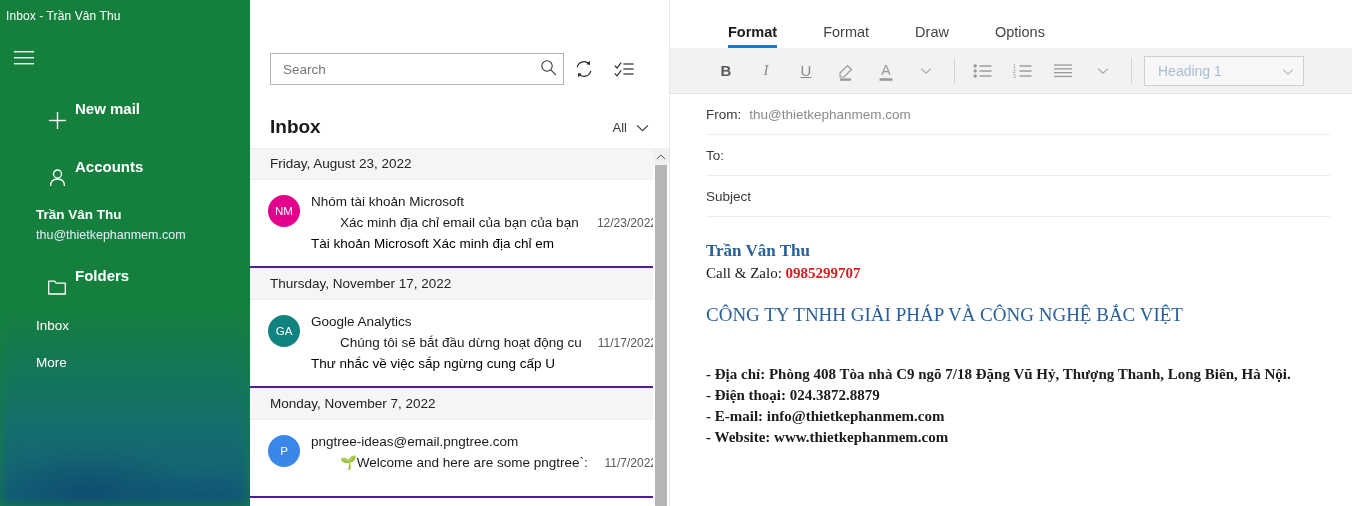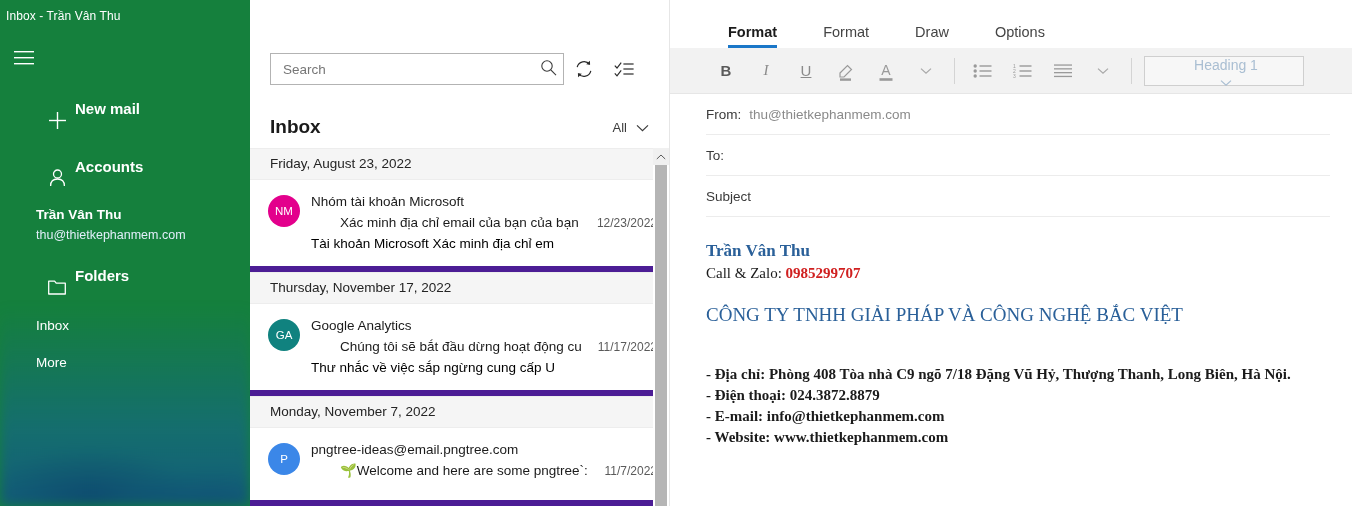--- a/index.html
+++ b/index.html
@@ -108,21 +108,21 @@
   .filter .fl { font-size: 13px; color: #3b3b3b; }
 
   .list-scroll { flex: 1; position: relative; overflow: hidden; }
   .date-head {
     background: #f5f5f5; border-top: 1px solid #ededed; border-bottom: 1px solid #ededed;
     padding: 7px 20px 8px 20px;
     font-size: 13.5px; color: #242424;
   }
   .msg {
     display: flex; padding: 12px 12px 12px 18px;
-    border-bottom: 6px solid #4c1d95;
+    border-bottom: 2px solid #4c1d95;
     cursor: pointer; min-height: 78px;
   }
   .avatar {
     width: 32px; height: 32px; border-radius: 50%;
     flex: 0 0 32px; margin-top: 3px;
     color: #fff; font-size: 11.5px;
     display: flex; align-items: center; justify-content: center;
   }
   .msg-body { flex: 1; padding-left: 11px; min-width: 0; }
   .msg-r1 { font-size: 13.5px; color: #1b1b1b; line-height: 20px;
@@ -166,21 +166,21 @@
   }
   .tb-btn {
     width: 40px; height: 40px;
     display: flex; align-items: center; justify-content: center;
     cursor: pointer;
   }
   .tb-sep { width: 1px; height: 26px; background: #d4d4d4; margin: 0 8px; }
   .heading-sel {
     width: 160px; height: 30px; border: 1px solid #cfcfcf; background: #f7f7f7;
     display: flex; align-items: center; justify-content: space-between;
-    padding: 0 9px 0 13px; cursor: pointer; margin-left: 4px; flex-direction: column;
+    padding: 0 9px 0 13px; cursor: pointer; margin-left: 4px;
   }
   .heading-sel .hv { font-size: 14px; color: #a9bed2; }
 
   .fields { padding: 0 22px 0 36px; }
   .fld {
     height: 41px; display: flex; align-items: center;
     border-bottom: 1px solid #ececec;
   }
   .fld-lbl { font-size: 13.5px; color: #3a3a3a; }
   .fld-val { font-size: 13.5px; color: #8a8a8a; padding-left: 8px; }

